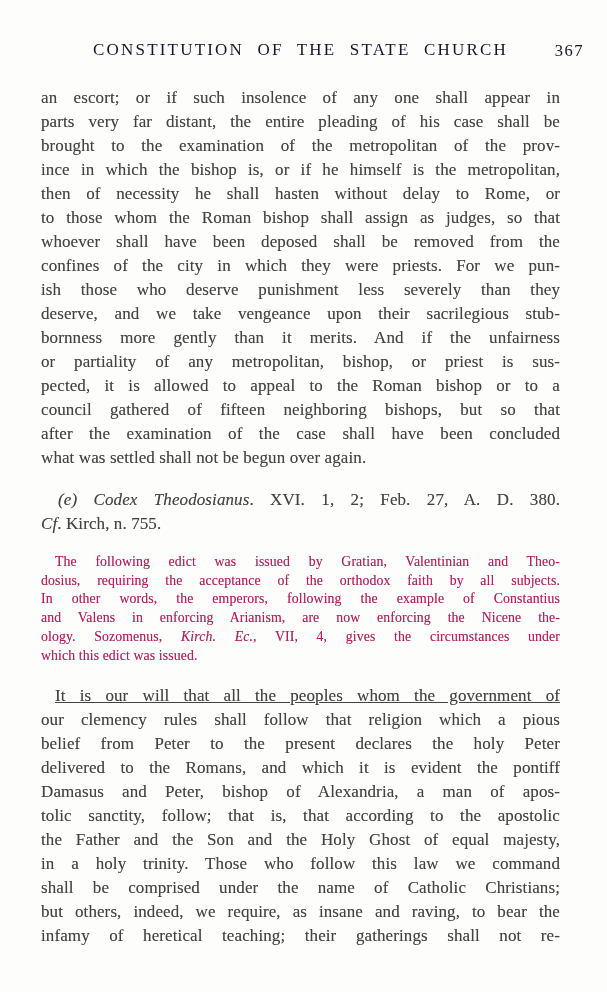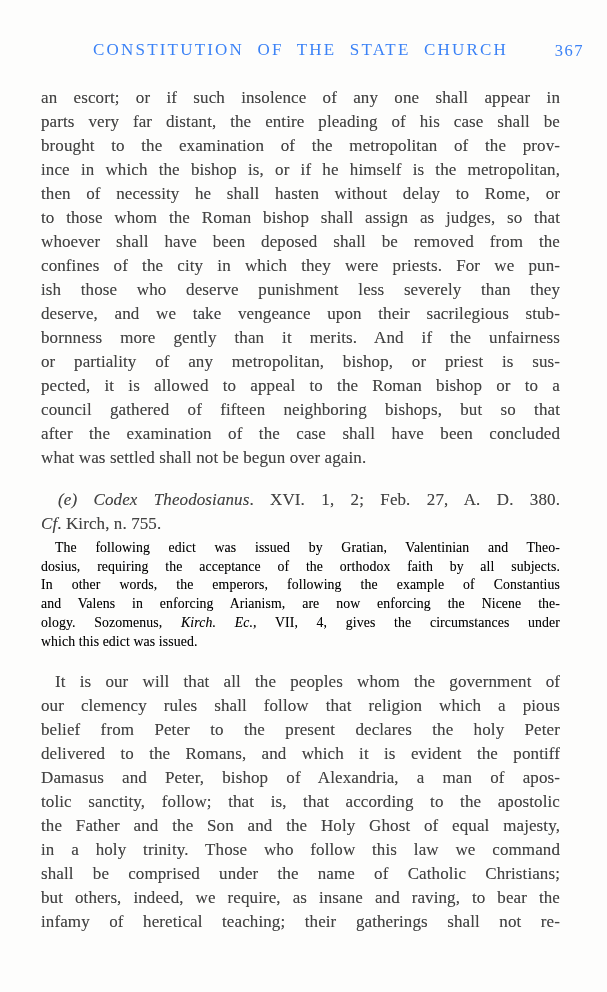--- a/index.html
+++ b/index.html
@@ -16,21 +16,21 @@
     color: #434343;
     font-family: "Liberation Serif", "DejaVu Serif", serif;
     padding: 40px 47px 0 41px; 
     overflow: hidden;
   }
   
   .running-head {
     position: relative;
     height: 26px;
     margin-bottom: 20px;
-    color: #3b82f6;
+    color: #0f172a;
   }
   .rh-title {
     position: absolute;
     left: 50%;
     top: 0;
     transform: translateX(-50%);
     font-size: 17px;
     letter-spacing: 2.2px;
     word-spacing: 7px;
     white-space: nowrap;
@@ -49,28 +49,28 @@
     text-align-last: justify;
     white-space: normal;
     text-shadow: 0 0 0.5px rgba(70,70,70,0.45);
   }
   .para .line.last { text-align-last: left; }
   .body { font-size: 17px; line-height: 24px; }
   .p1 { }
   .citation { margin-top: 18px; }
   .citation .line:first-child { text-indent: 17px; }
   .note {
-    margin-top: 3px;
+    margin-top: 17px;
     font-size: 13.8px;
     line-height: 18.7px;
-    color: #000000;
+    color: #be185d;
   }
   .note .line:first-child { text-indent: 14px; }
   .p2 { margin-top: 19px; }
-  .p2 .line:first-child { text-indent: 14px; }
+  .p2 .line:first-child { text-indent: 14px; text-decoration: underline; }
   i { font-style: italic; }
 </style>
 </head>
 <body>
 
 <div class="page">
 
   <div class="running-head">
     <span class="rh-title">CONSTITUTION OF THE STATE CHURCH</span>
     <span class="rh-page">367</span>

